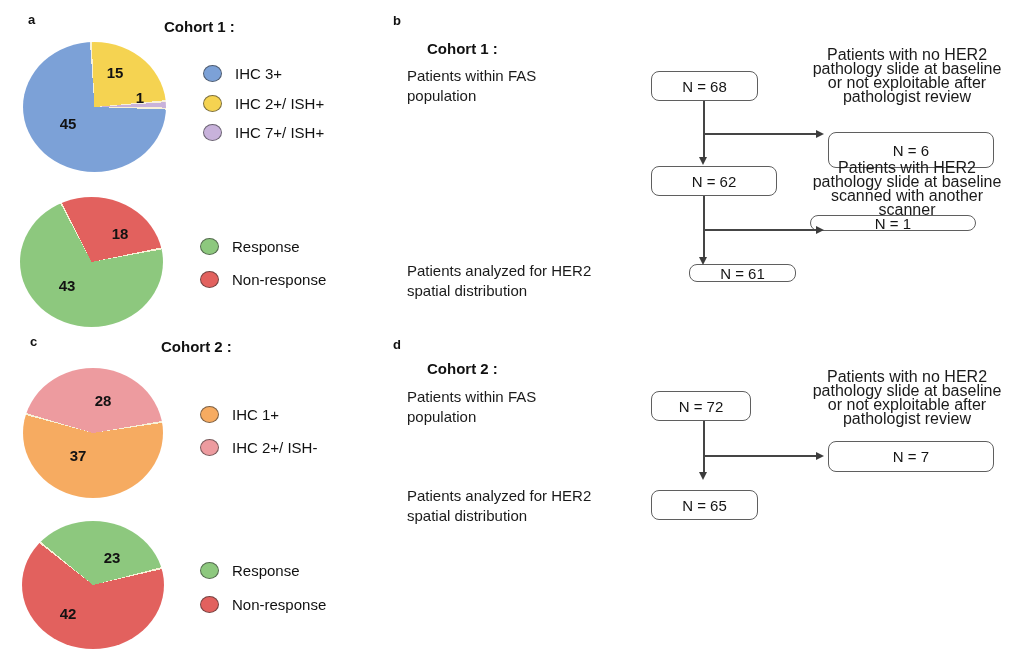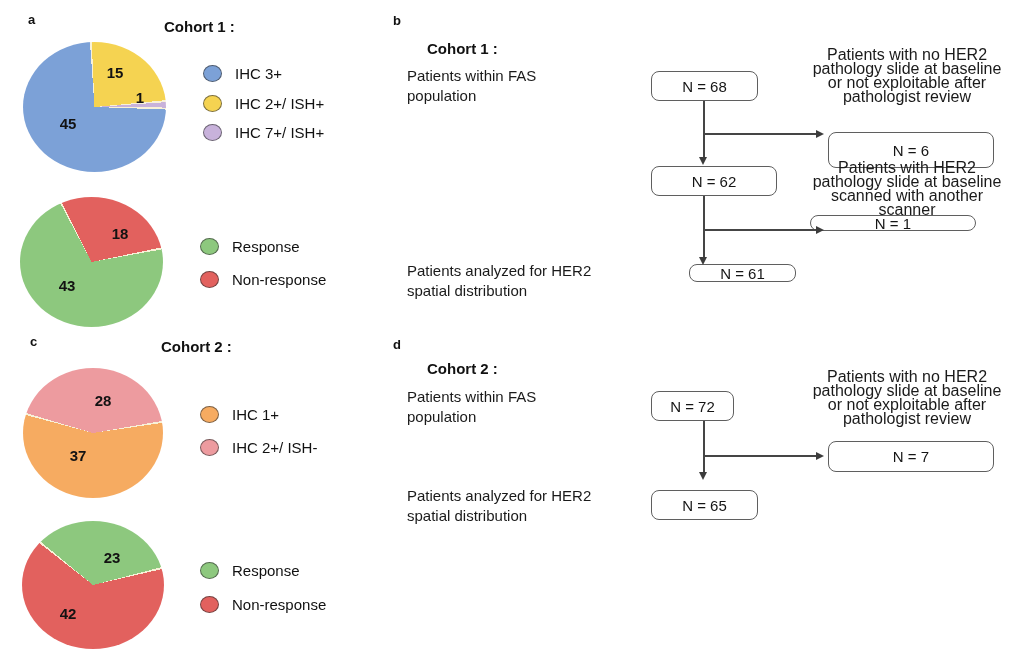--- a/index.html
+++ b/index.html
@@ -114,21 +114,21 @@
   <div class="arr-right" style="left:816px;top:129.5px;"></div>
 
   <div class="vline" style="left:703px;top:196px;height:61px;"></div>
   <div class="arr-down" style="left:699px;top:257px;"></div>
   <div class="hline" style="left:704px;top:229px;width:112px;"></div>
   <div class="arr-right" style="left:816px;top:225.5px;"></div>
 
   <div class="steplabel" style="left:407px;top:387px;width:160px;">Patients within FAS population</div>
   <div class="steplabel" style="left:407px;top:486px;width:200px;">Patients analyzed for HER2 spatial distribution</div>
 
-  <div class="nbox" style="left:651px;top:391px;width:83px;height:30px;">N = 72</div>
+  <div class="nbox" style="left:651px;top:391px;width:100px;height:30px;">N = 72</div>
   <div class="nbox" style="left:651px;top:490px;width:107px;height:30px;">N = 65</div>
 
   <div class="caption" style="left:812px;top:370px;width:190px;">Patients with no HER2 pathology slide at baseline or not exploitable after pathologist review</div>
   <div class="nbox" style="left:828px;top:441px;width:166px;height:31px;">N = 7</div>
 
   <div class="vline" style="left:703px;top:421px;height:51px;"></div>
   <div class="arr-down" style="left:699px;top:472px;"></div>
   <div class="hline" style="left:704px;top:455px;width:112px;"></div>
   <div class="arr-right" style="left:816px;top:451.5px;"></div>
 

